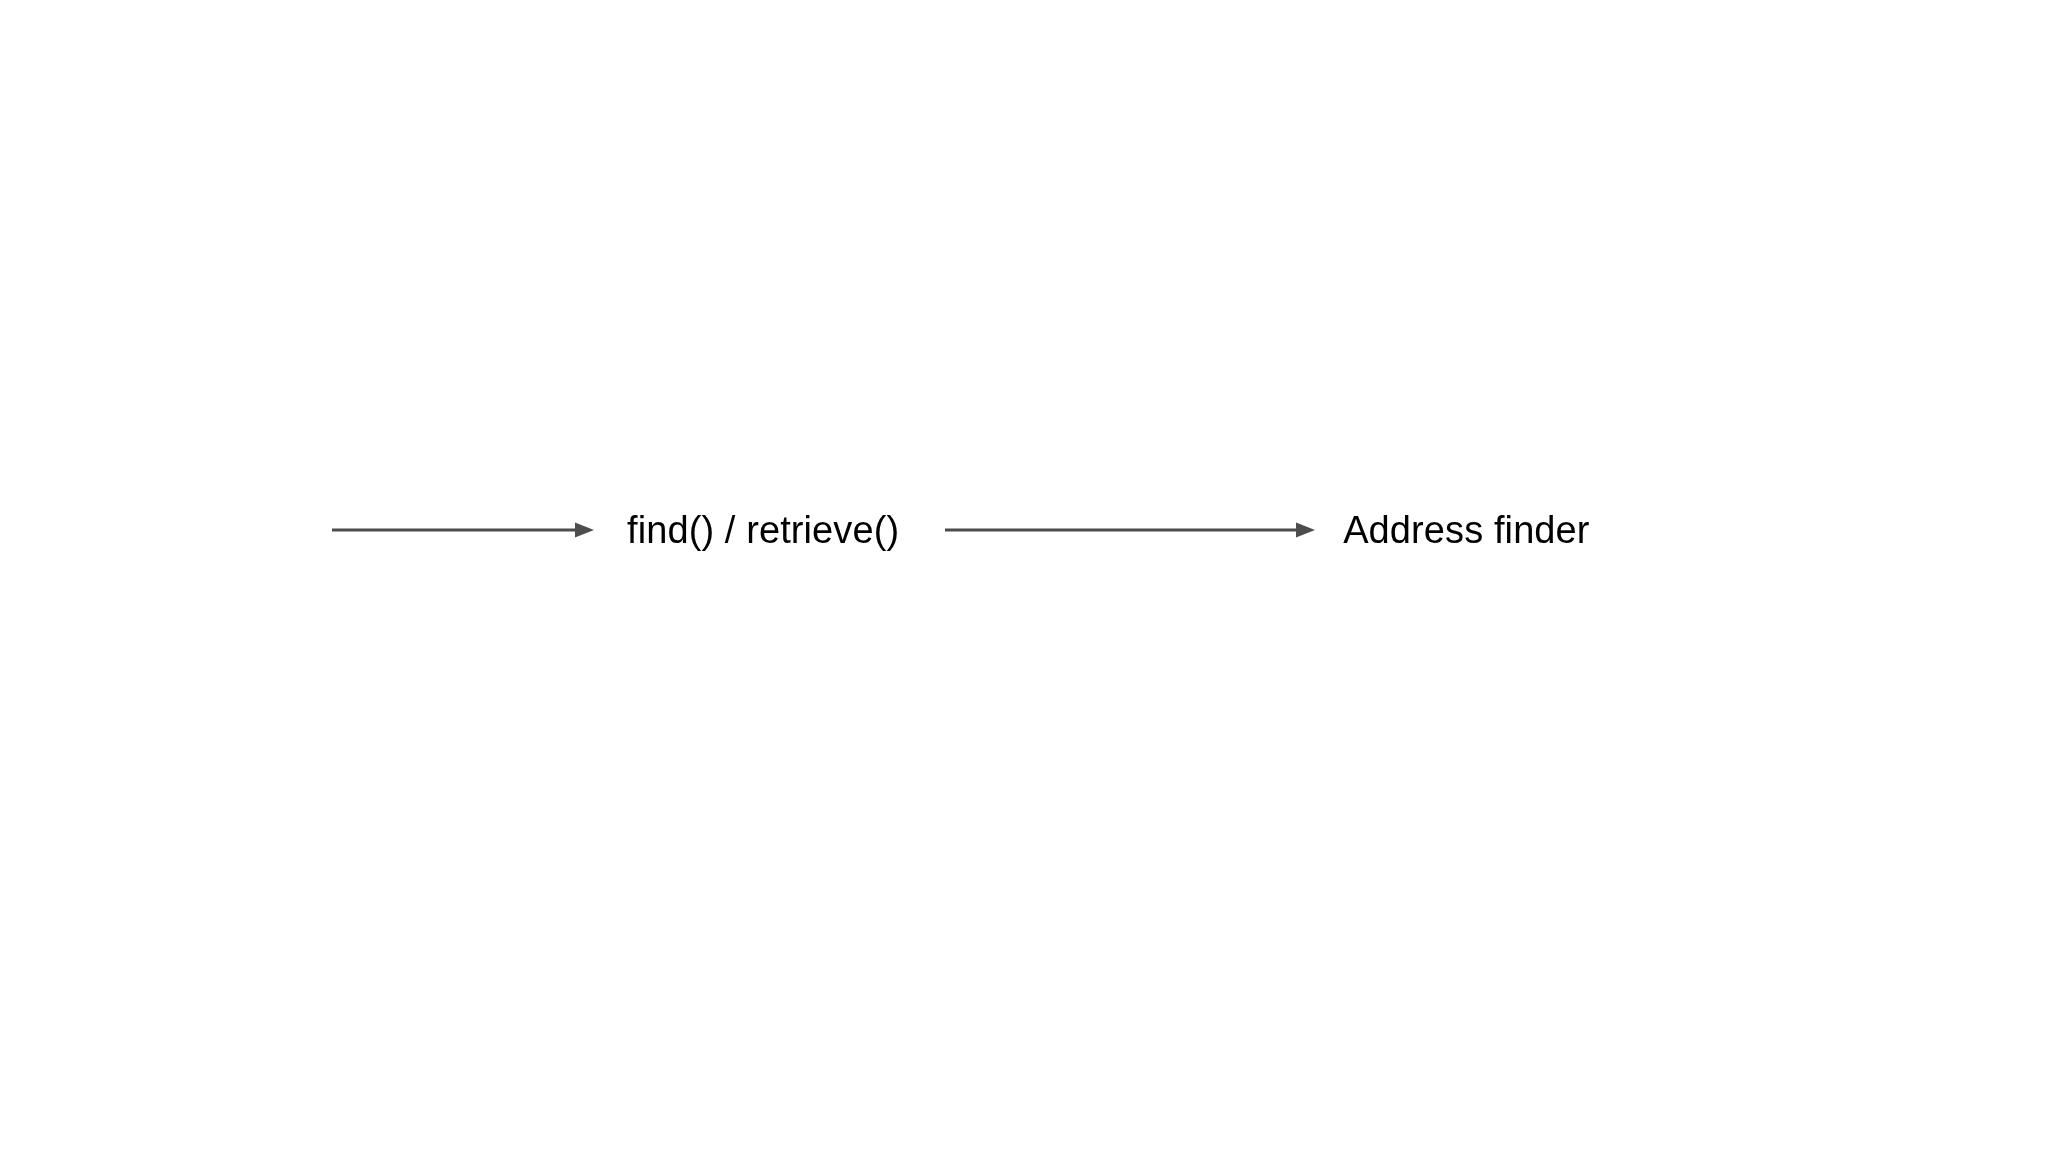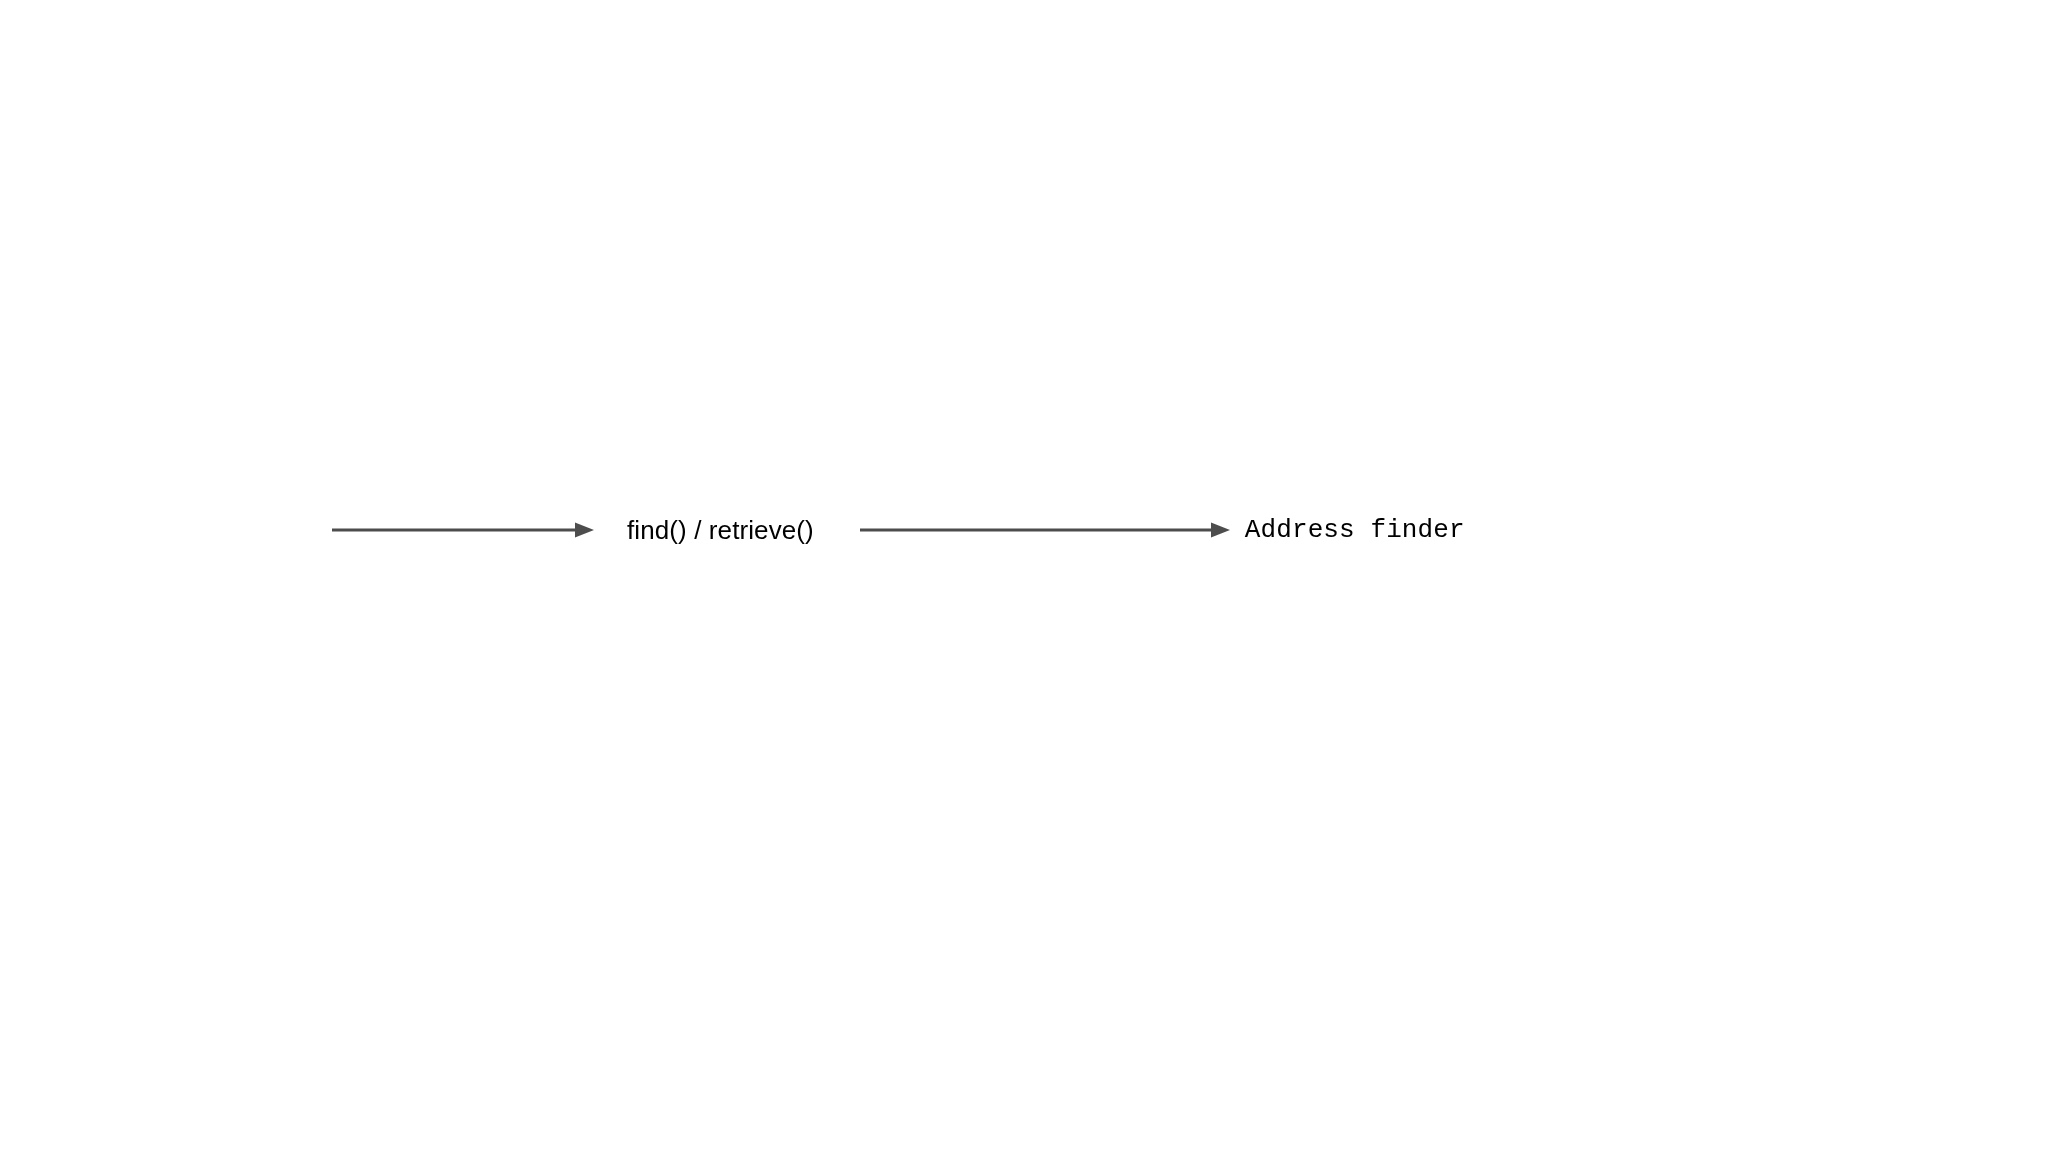--- a/index.html
+++ b/index.html
@@ -64,29 +64,29 @@
     display: block;
     overflow: visible;
   }
   .arrow-1 { width: 262px; margin-left: 52px; }
   .arrow-2 { width: 370px; margin-left: 46px; }
 
   
   .node-label {
     flex: 0 0 auto;
     font-family: "Liberation Sans", sans-serif;
-    font-size: 26px;
+    font-size: 38px;
     font-weight: 400;
     color: #000000;
     line-height: 1;
     white-space: nowrap;
     letter-spacing: 0.1px;
   }
   .label-op   { margin-left: 33px; }
-  .label-dest { margin-left: 15px; font-family: Liberation Mono, monospace; }
+  .label-dest { margin-left: 28px; }
 </style>
 </head>
 <body>
 
 <div id="canvas">
 
   <div class="flow-row">
 
 
     <div class="arrow arrow-1">

